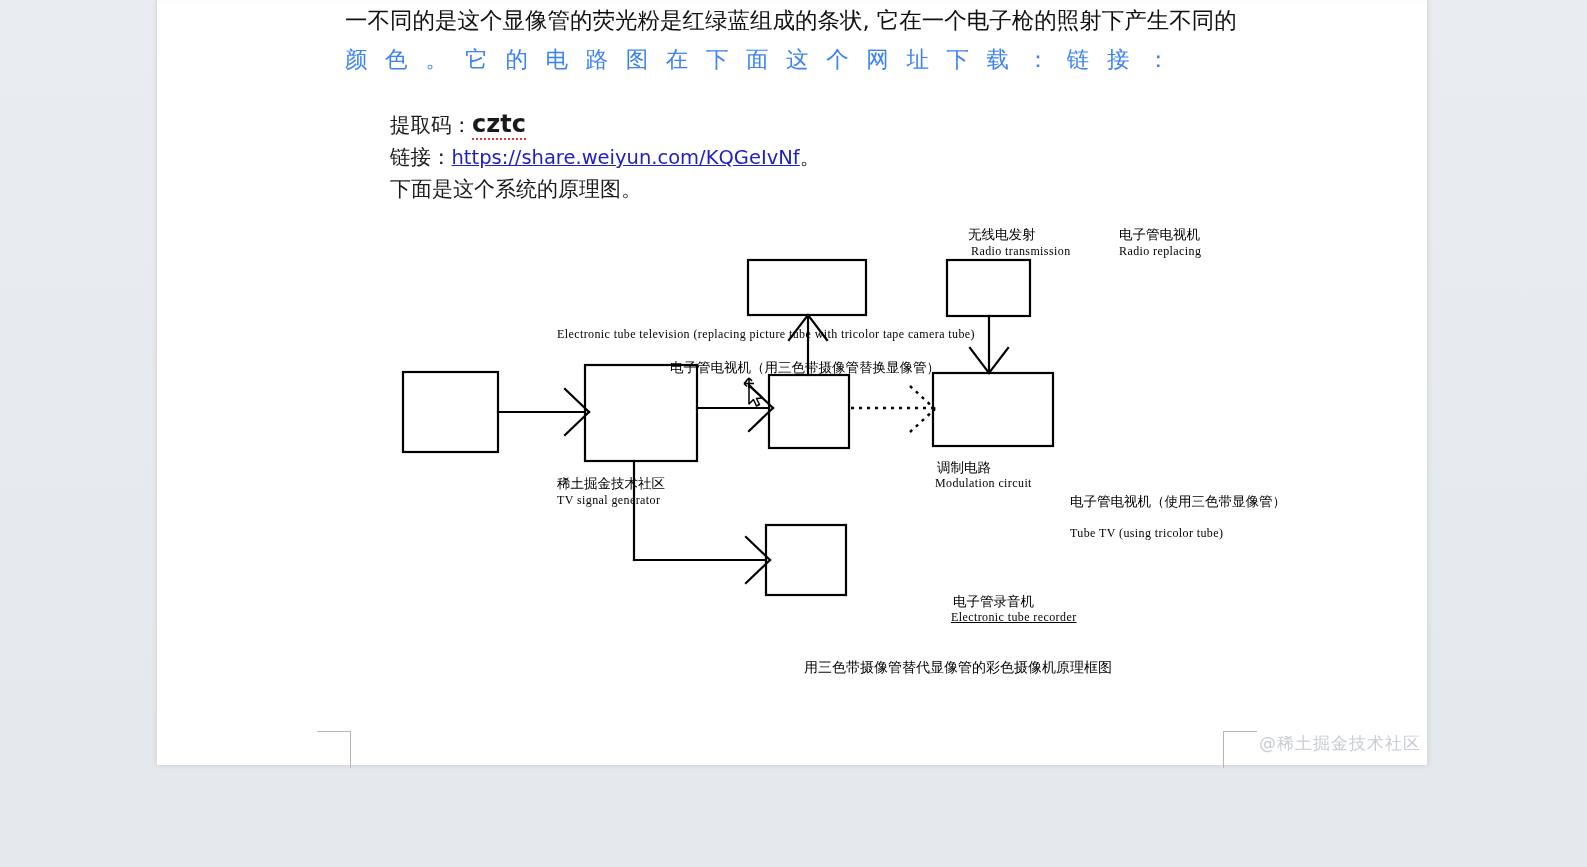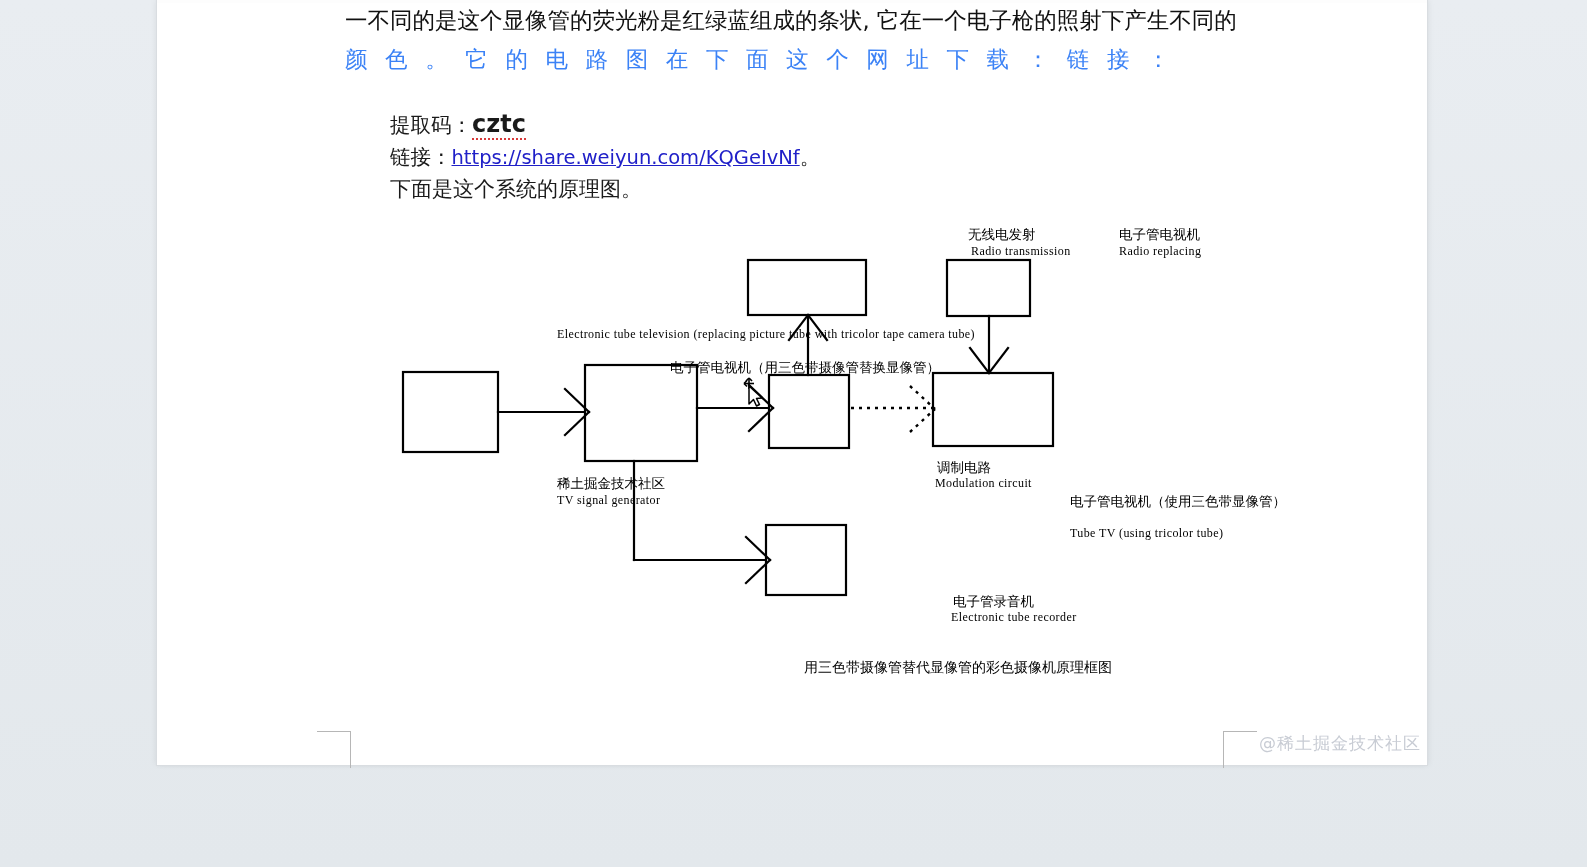--- a/index.html
+++ b/index.html
@@ -225,21 +225,21 @@
     <div class="dlabel zh" style="left:400px;top:475px;">稀土掘金技术社区</div>
     <div class="dlabel en" style="left:400px;top:493px;">TV signal generator</div>
 
     <div class="dlabel zh" style="left:780px;top:459px;">调制电路</div>
     <div class="dlabel en" style="left:778px;top:476px;">Modulation circuit</div>
 
     <div class="dlabel zh" style="left:913px;top:493px;">电子管电视机（使用三色带显像管）</div>
     <div class="dlabel en" style="left:913px;top:526px;">Tube TV (using tricolor tube)</div>
 
     <div class="dlabel zh" style="left:796px;top:593px;">电子管录音机</div>
-    <div class="dlabel en" style="left:794px;top:610px;">Electronic tube recorder</div>
+    <div class="dlabel en" style="left:794px;top:610px;text-decoration:underline;">Electronic tube recorder</div>
 
     <div class="dlabel zh" style="left:647px;top:659px;font-size:14px;">用三色带摄像管替代显像管的彩色摄像机原理框图</div>
 
     <div class="cropmark" style="left:160px;top:731px;width:33px;height:36px;border-width:1px 1px 0 0;"></div>
     <div class="cropmark" style="left:1066px;top:731px;width:33px;height:36px;border-width:1px 0 0 1px;"></div>
 
     <div id="watermark">@稀土掘金技术社区</div>
   </div>
 </div>
 

